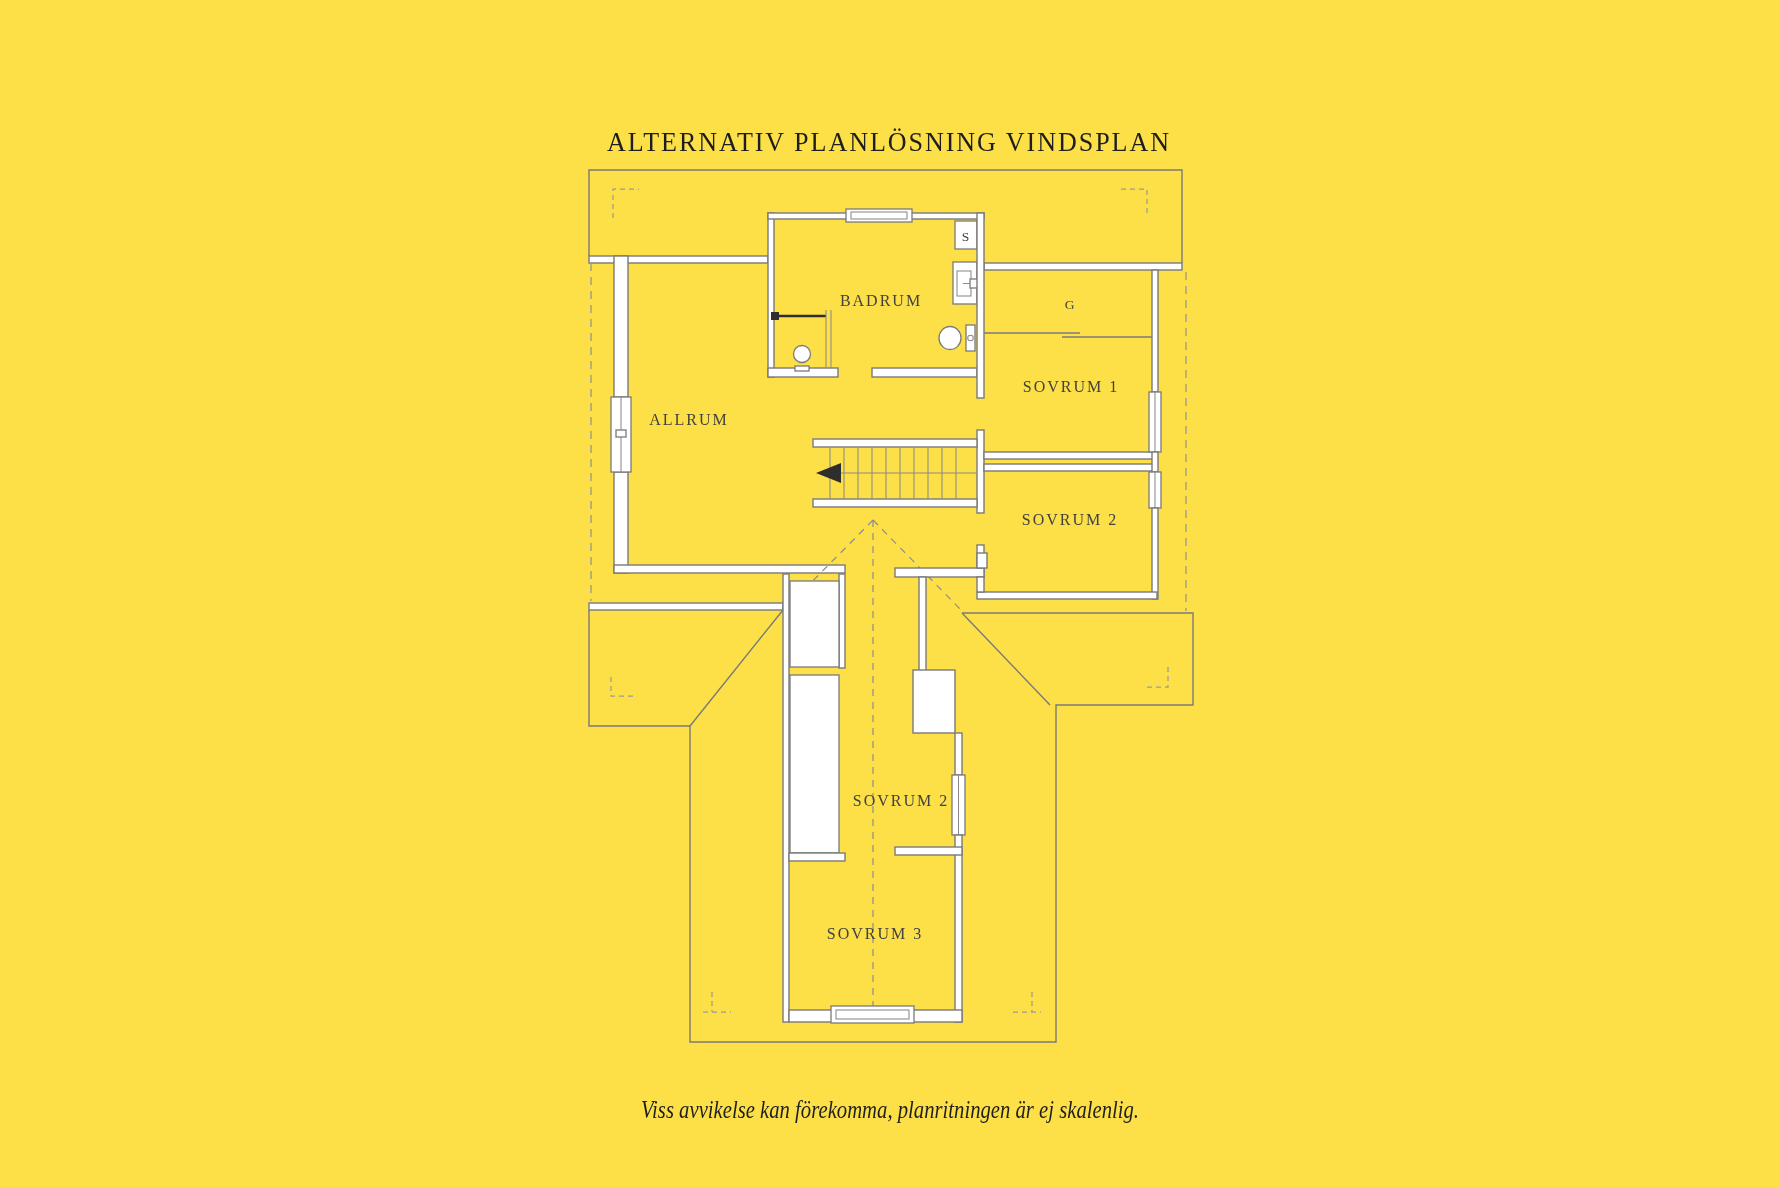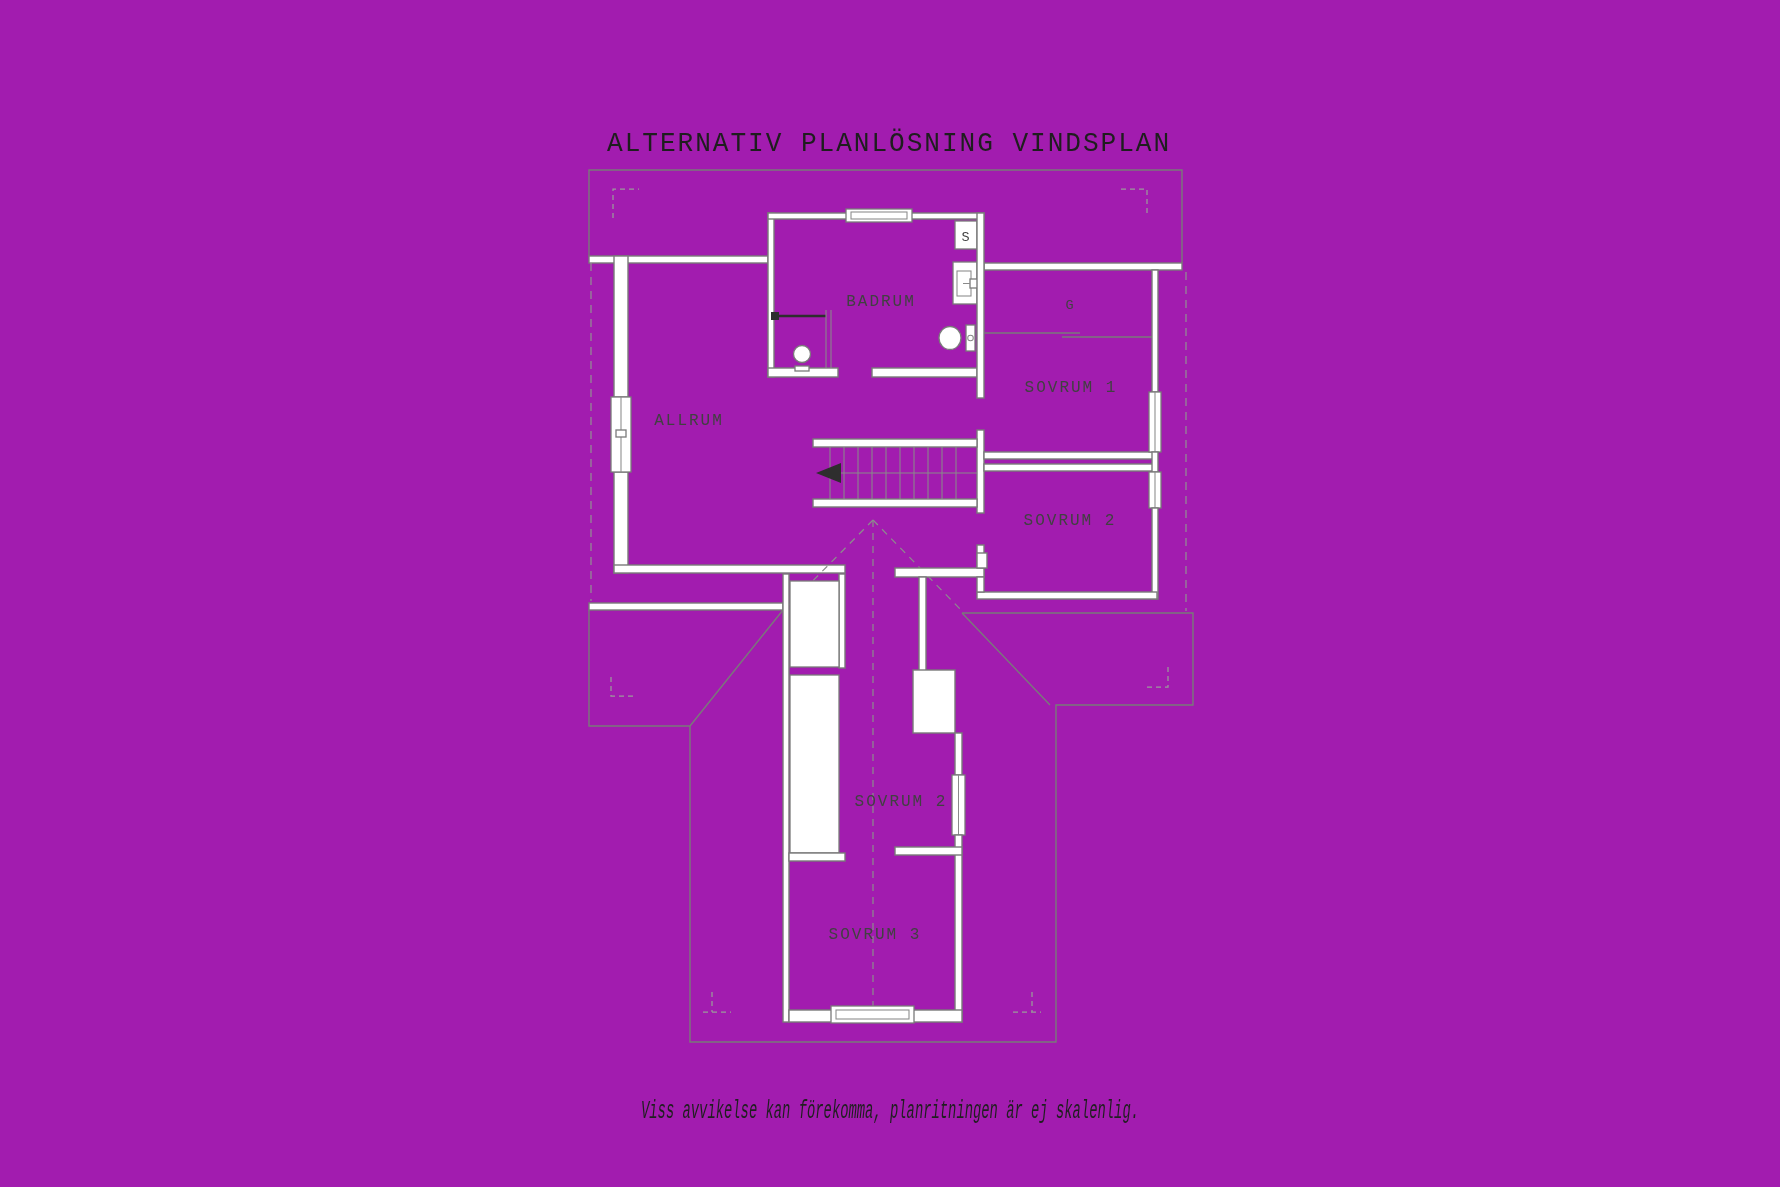--- a/index.html
+++ b/index.html
@@ -1,17 +1,17 @@
 <!DOCTYPE html>
 <html><head>
 <meta charset="utf-8">
 <style>
   html,body{margin:0;padding:0;background:#ffffff;}
-  .canvas{position:relative;width:1780px;height:1187px;background:#a21caf;overflow:hidden;
-          font-family:Liberation Mono, monospace;}
+  .canvas{position:relative;width:1780px;height:1187px;background:#fde047;overflow:hidden;
+          font-family:Liberation Serif, serif;}
   svg{position:absolute;left:0;top:0;}
   .w    {fill:#ffffff;stroke:#7a7a7a;stroke-width:1.4;}
   .ln   {fill:none;stroke:#7a7a7a;stroke-width:1.4;}
   .thin {fill:none;stroke:#8a8a8a;stroke-width:1.05;}
   .furn {fill:#ffffff;stroke:#7a7a7a;stroke-width:1.3;}
   .dark {fill:#2e2e2e;stroke:none;}
   .darkln{fill:none;stroke:#2e2e2e;stroke-width:2.6;}
   .dash {fill:none;stroke:#929292;stroke-width:1.2;stroke-dasharray:8 6;}
   .ridge{fill:none;stroke:#8d8d8d;stroke-width:1.2;stroke-dasharray:7 6;}
   .hatch{fill:none;stroke:#9b9b9b;stroke-width:1.25;stroke-dasharray:5 4;}

